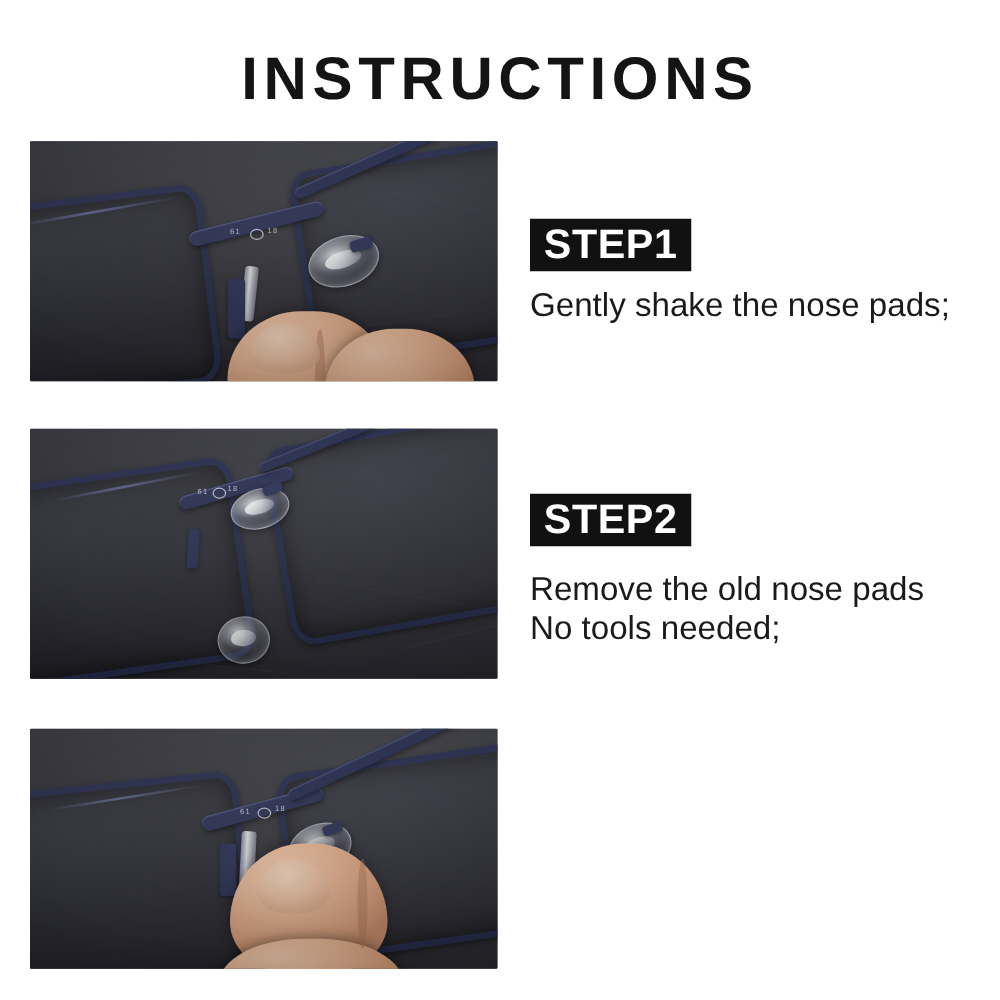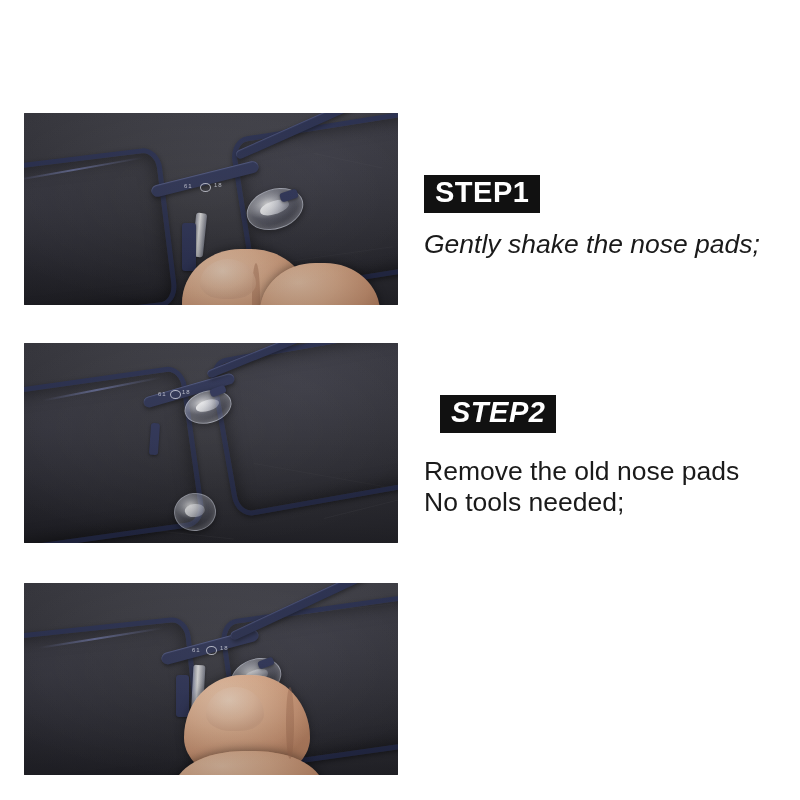--- a/index.html
+++ b/index.html
@@ -185,46 +185,47 @@
     left: 400px;
     top: 0;
     width: 376px;
     height: 100%;
   }
   .step-badge {
     display: inline-block;
     background: #111111;
     color: #ffffff;
     font-weight: bold;
-    font-size: 29px;
+    font-size: 33px;
     letter-spacing: 0.5px;
     padding: 3px 11px 5px 11px;
     line-height: 1.02;
     font-family: "Liberation Sans", sans-serif;
   }
   .step-desc {
     margin-top: 11px;
     font-size: 26.5px;
     color: #1a1a1a;
     line-height: 1.18;
     font-family: "Liberation Sans", sans-serif;
     white-space: pre-line;
   }
   #step-row-1 .badge-wrap { position: absolute; top: 62px; left: 0; }
-  #step-row-1 .desc-wrap  { position: absolute; top: 105px; left: 0; width: 376px; font-style: italic; }
-  #step-row-2 .badge-wrap { position: absolute; top: 52px; left: 16px; font-style: italic; }
+  #step-row-1 .desc-wrap  { position: absolute; top: 105px; left: 0; width: 376px; }
+  #step-row-2 .badge-wrap { position: absolute; top: 52px; left: 0; }
   #step-row-2 .desc-wrap  { position: absolute; top: 102px; left: 0; width: 376px; }
   #step-row-3 .badge-wrap { position: absolute; top: 46px; left: 0; }
   #step-row-3 .desc-wrap  { position: absolute; top: 89px; left: 0; width: 376px; }
 </style>
 </head>
 <body>
 
 <div class="page">
 
+  <div class="title">INSTRUCTIONS</div>
 
   <div class="step-row" id="step-row-1">
 
     <div class="photo">
       <div class="photo-inner"></div>
 
       <div class="scratch" style="left:250px; top:150px; width:120px; height:1px; transform:rotate(-8deg);"></div>
       <div class="scratch" style="left:290px; top:40px; width:70px; height:1px; transform:rotate(12deg);"></div>
 
       <div class="lens-rim" style="left:-74px; top:46px; width:210px; height:150px; transform:rotate(-7deg);"></div>

